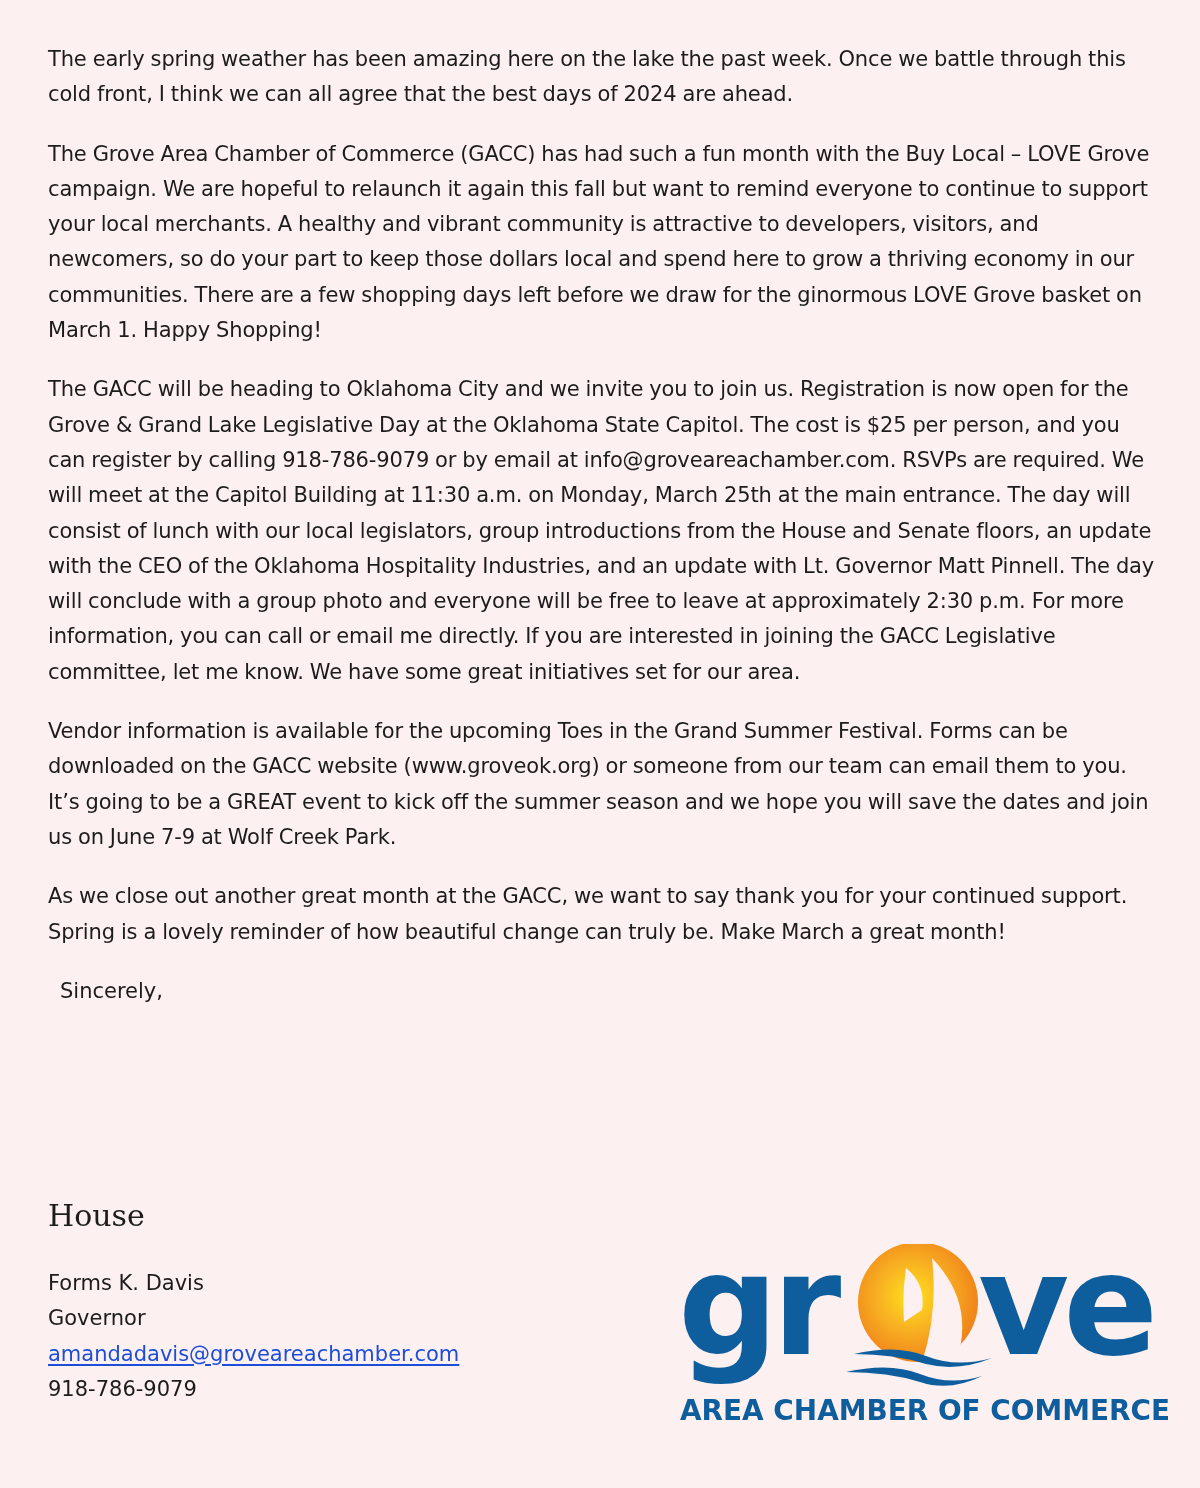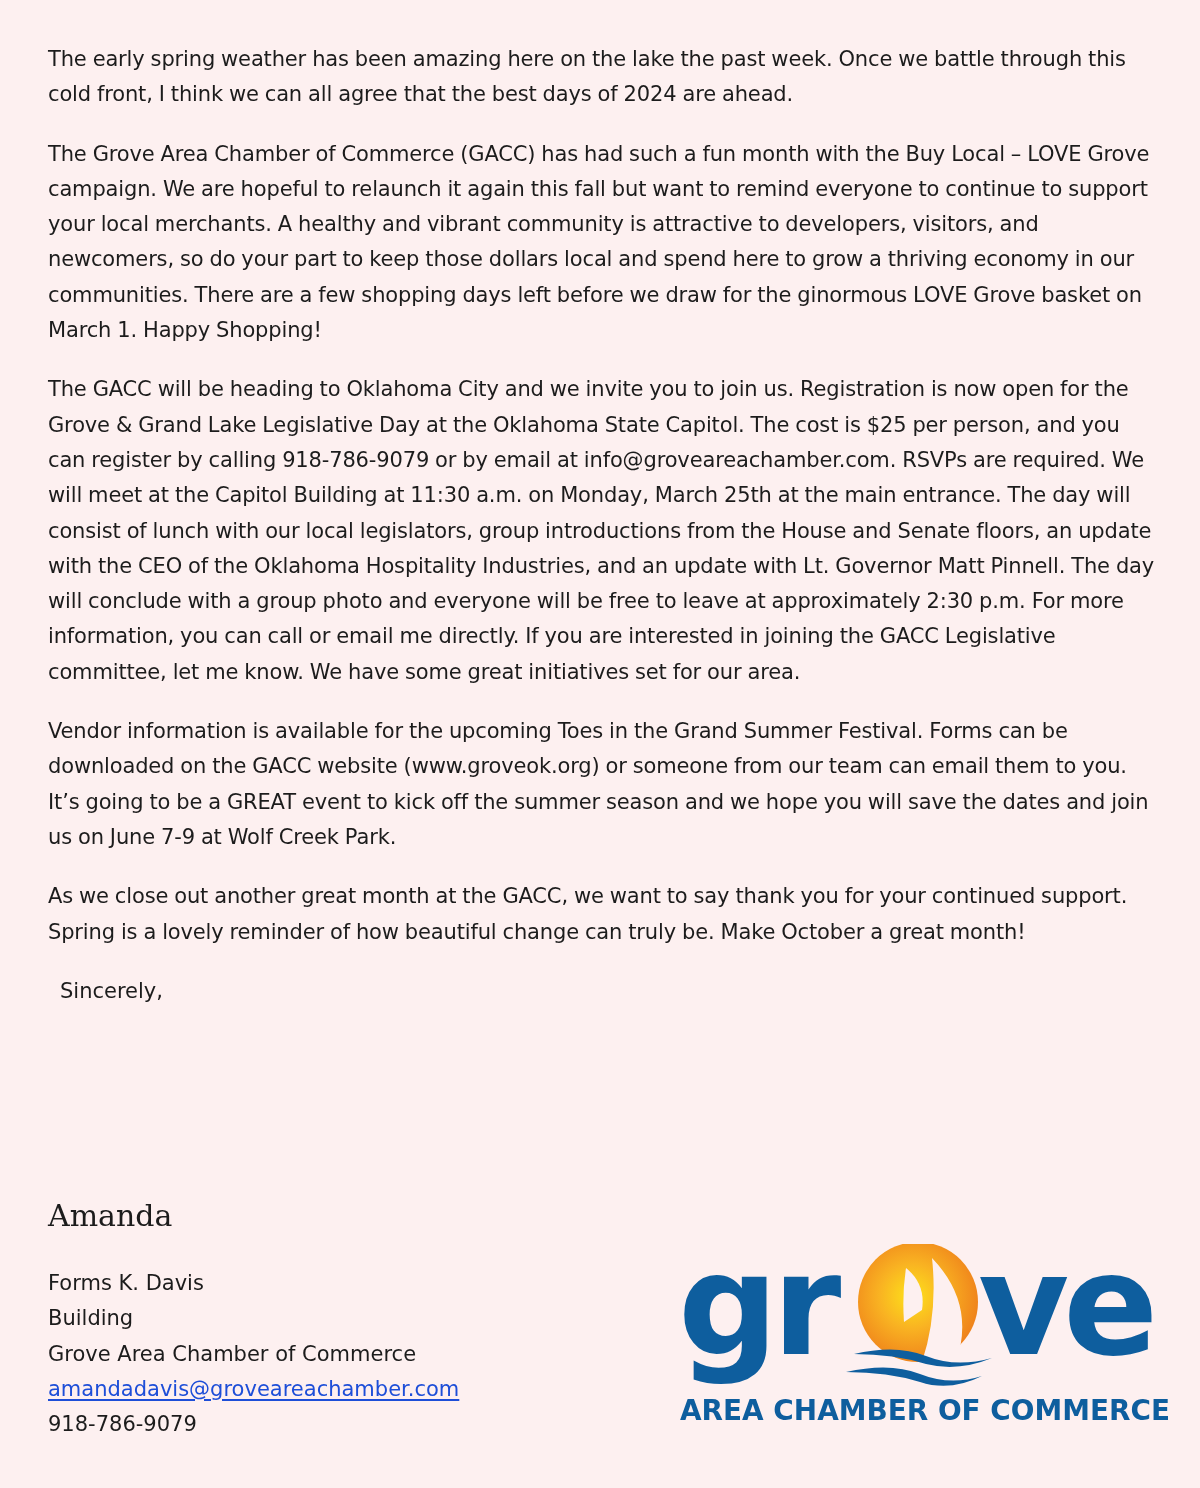--- a/index.html
+++ b/index.html
@@ -65,30 +65,29 @@
     .logo svg { display: block; }
   </style>
 </head>
 <body>
 
 <div class="letter">
   <p class="para">The early spring weather has been amazing here on the lake the past week. Once we battle through this cold front, I think we can all agree that the best days of 2024 are ahead.</p>
   <p class="para">The Grove Area Chamber of Commerce (GACC) has had such a fun month with the Buy Local – LOVE Grove campaign. We are hopeful to relaunch it again this fall but want to remind everyone to continue to support your local merchants. A healthy and vibrant community is attractive to developers, visitors, and newcomers, so do your part to keep those dollars local and spend here to grow a thriving economy in our communities. There are a few shopping days left before we draw for the ginormous LOVE Grove basket on March 1. Happy Shopping!</p>
   <p class="para">The GACC will be heading to Oklahoma City and we invite you to join us. Registration is now open for the Grove &amp; Grand Lake Legislative Day at the Oklahoma State Capitol. The cost is $25 per person, and you can register by calling 918-786-9079 or by email at info@groveareachamber.com. RSVPs are required. We will meet at the Capitol Building at 11:30 a.m. on Monday, March 25th at the main entrance. The day will consist of lunch with our local legislators, group introductions from the House and Senate floors, an update with the CEO of the Oklahoma Hospitality Industries, and an update with Lt. Governor Matt Pinnell. The day will conclude with a group photo and everyone will be free to leave at approximately 2:30 p.m. For more information, you can call or email me directly. If you are interested in joining the GACC Legislative committee, let me know. We have some great initiatives set for our area.</p>
   <p class="para">Vendor information is available for the upcoming Toes in the Grand Summer Festival. Forms can be downloaded on the GACC website (www.groveok.org) or someone from our team can email them to you. It’s going to be a GREAT event to kick off the summer season and we hope you will save the dates and join us on June 7-9 at Wolf Creek Park.</p>
-  <p class="para">As we close out another great month at the GACC, we want to say thank you for your continued support. Spring is a lovely reminder of how beautiful change can truly be. Make October a great month!</p>
+  <p class="para">As we close out another great month at the GACC, we want to say thank you for your continued support. Spring is a lovely reminder of how beautiful change can truly be. Make March a great month!</p>
   <p class="closing">Sincerely,</p>
 </div>
 
-<div class="signature">Amanda</div>
+<div class="signature">House</div>
 
 <div class="sig-block">
   <span class="line">Forms K. Davis</span>
-  <span class="line">Building</span>
-  <span class="line">Grove Area Chamber of Commerce</span>
+  <span class="line">Governor</span>
   <span class="line"><a href="mailto:amandadavis@groveareachamber.com">amandadavis@groveareachamber.com</a></span>
   <span class="line">918-786-9079</span>
 </div>
 
 <div class="logo">
   <svg width="500" height="190" viewBox="0 0 500 190" xmlns="http://www.w3.org/2000/svg">
     <defs>
       <radialGradient id="sunGrad" cx="45%" cy="45%" r="60%">
         <stop offset="0%" stop-color="#fde21a"></stop>
         <stop offset="45%" stop-color="#f9b322"></stop>

